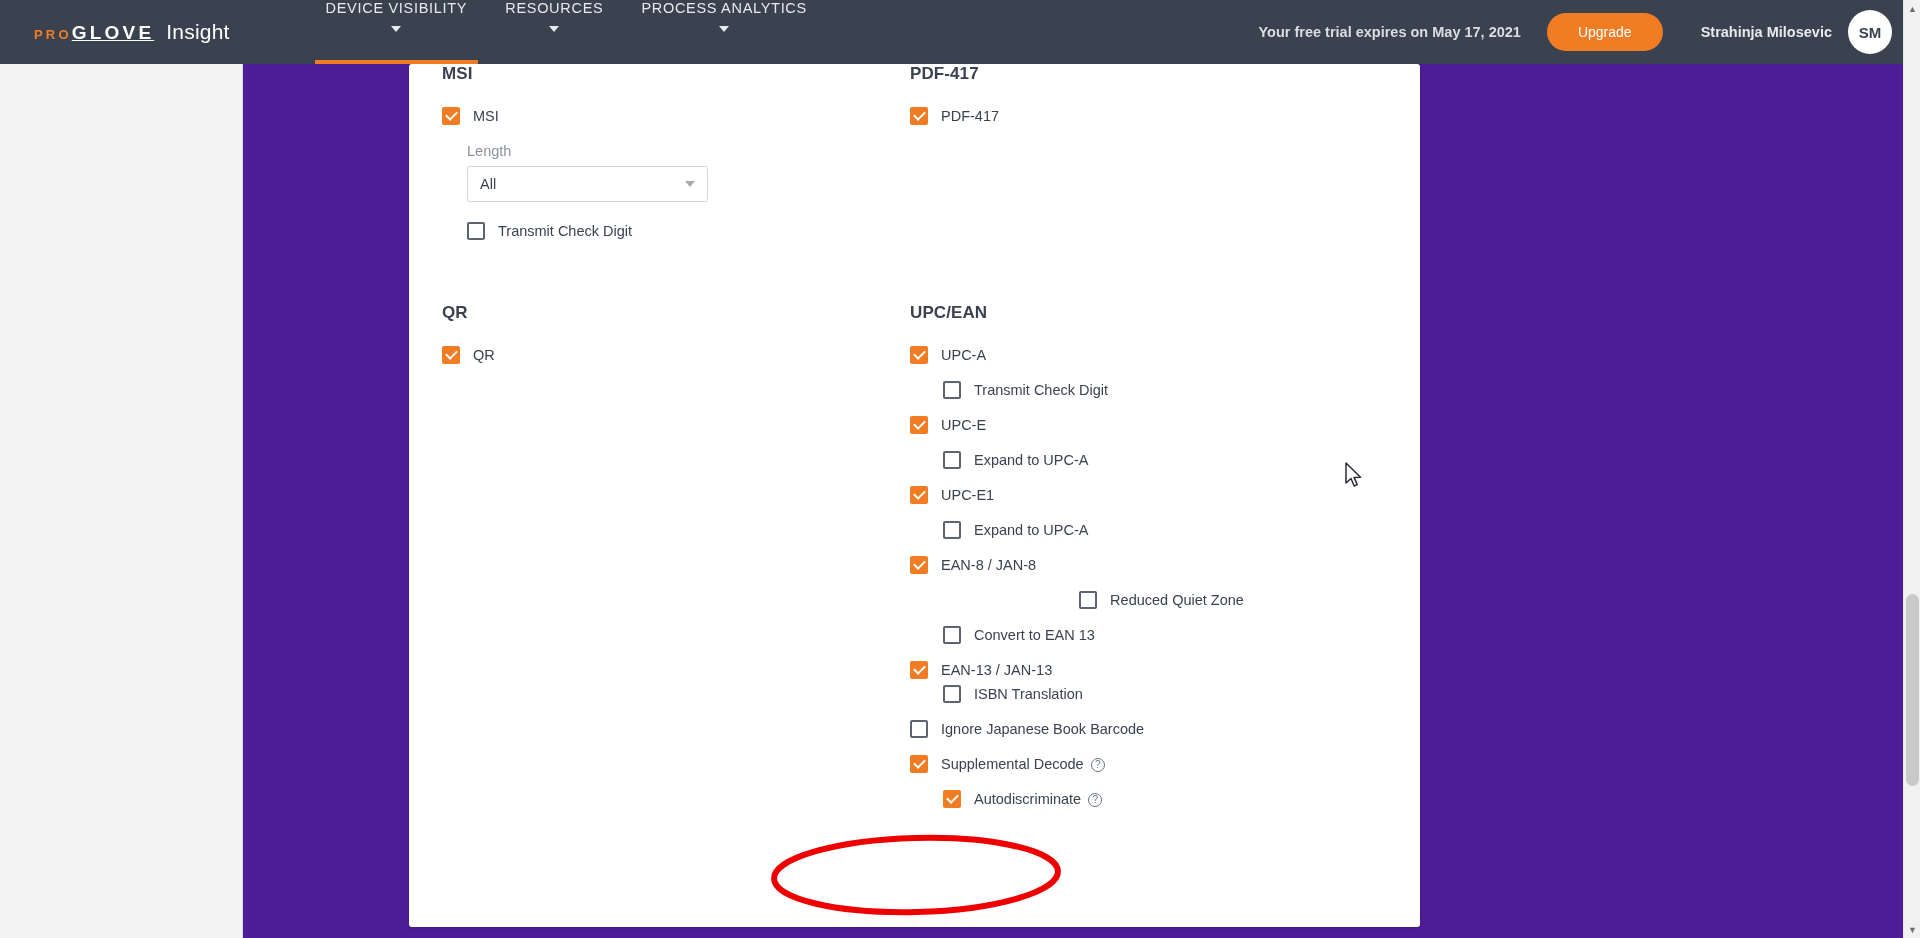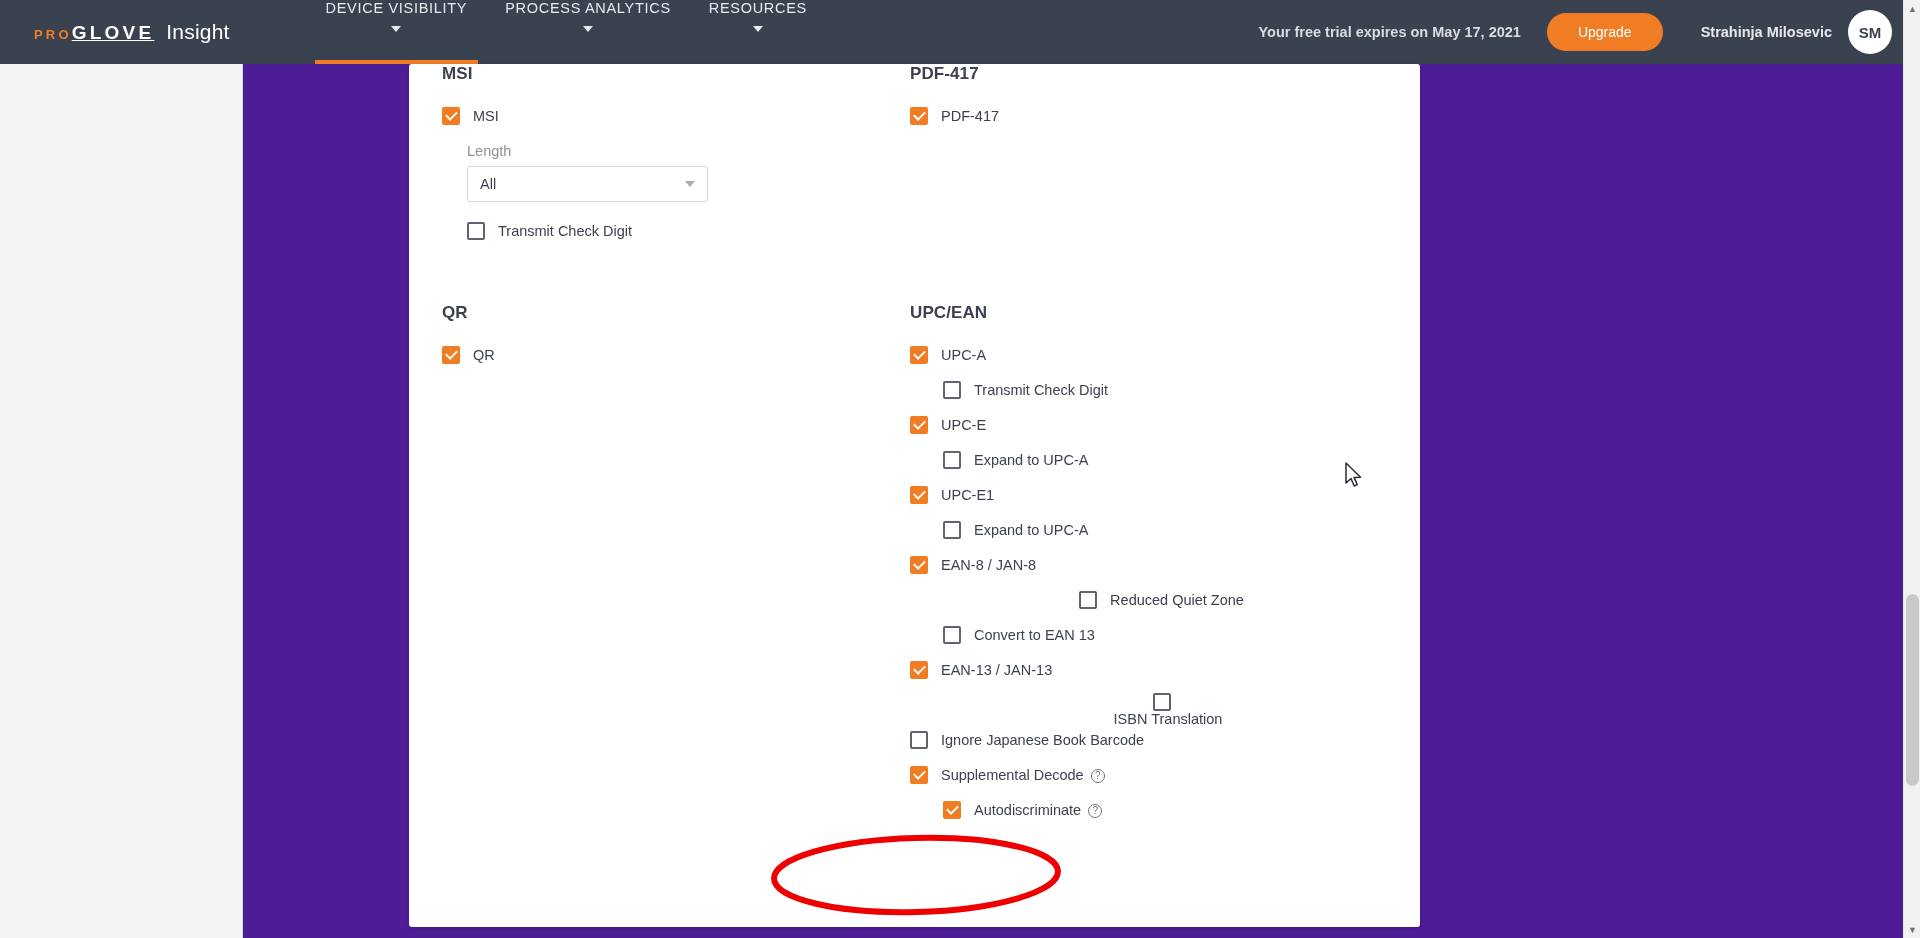--- a/index.html
+++ b/index.html
@@ -327,25 +327,25 @@
       <span class="brand-glove">GLOVE</span>
     <span class="brand-insight">Insight</span>
   </div>
 
   <nav class="mainnav">
     <div class="navitem active">
       <span>DEVICE VISIBILITY</span>
       <span class="caret"></span>
     </div>
     <div class="navitem">
-      <span>PROCESS ANALYTICS</span>
+      <span>RESOURCES</span>
       <span class="caret"></span>
     </div>
     <div class="navitem">
-      <span>RESOURCES</span>
+      <span>PROCESS ANALYTICS</span>
       <span class="caret"></span>
     </div>
   </nav>
 
   <div class="topbar-right">
     <span class="trial-text">Your free trial expires on May 17, 2021</span>
     <button class="upgrade-btn">Upgrade</button>
     <span class="username">Strahinja Milosevic</span>
     <div class="avatar">SM</div>
   </div>
@@ -439,21 +439,21 @@
                 <span class="cblabel">Reduced Quiet Zone</span>
               </div>
               <div class="cbrow indent" style="margin-top: 11px;">
                 <span class="cb unchecked"></span>
                 <span class="cblabel">Convert to EAN 13</span>
               </div>
               <div class="cbrow" style="margin-top: 11px;">
                 <span class="cb checked"></span>
                 <span class="cblabel">EAN-13 / JAN-13</span>
               </div>
-              <div class="cbrow indent" style="margin-top: 11px; flex-direction: column;">
+              <div class="cbrow indent" style="">
                 <span class="cb unchecked"></span>
                 <span class="cblabel">ISBN Translation</span>
               </div>
               <div class="cbrow" style="margin-top: 11px;">
                 <span class="cb unchecked"></span>
                 <span class="cblabel">Ignore Japanese Book Barcode</span>
               </div>
               <div class="cbrow" style="margin-top: 11px;">
                 <span class="cb checked"></span>
                 <span class="cblabel">Supplemental Decode</span>

